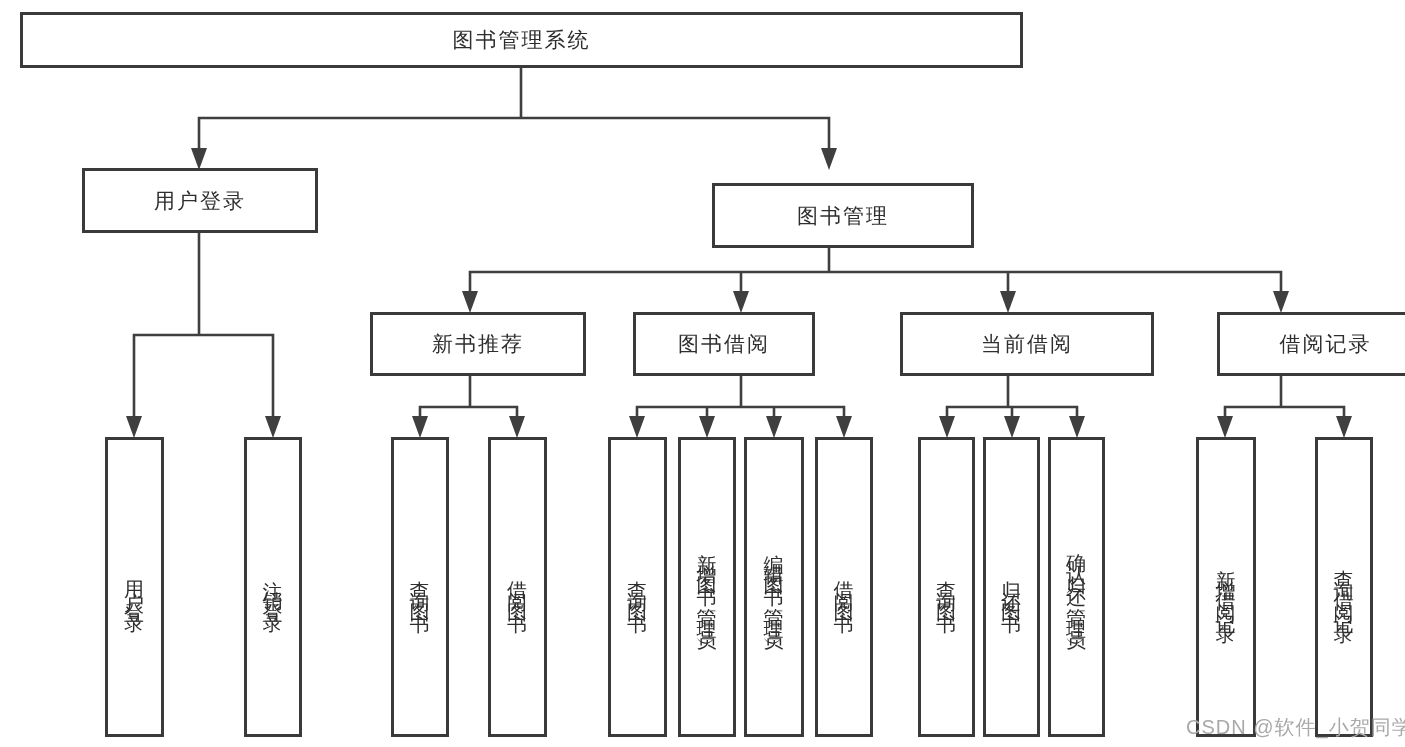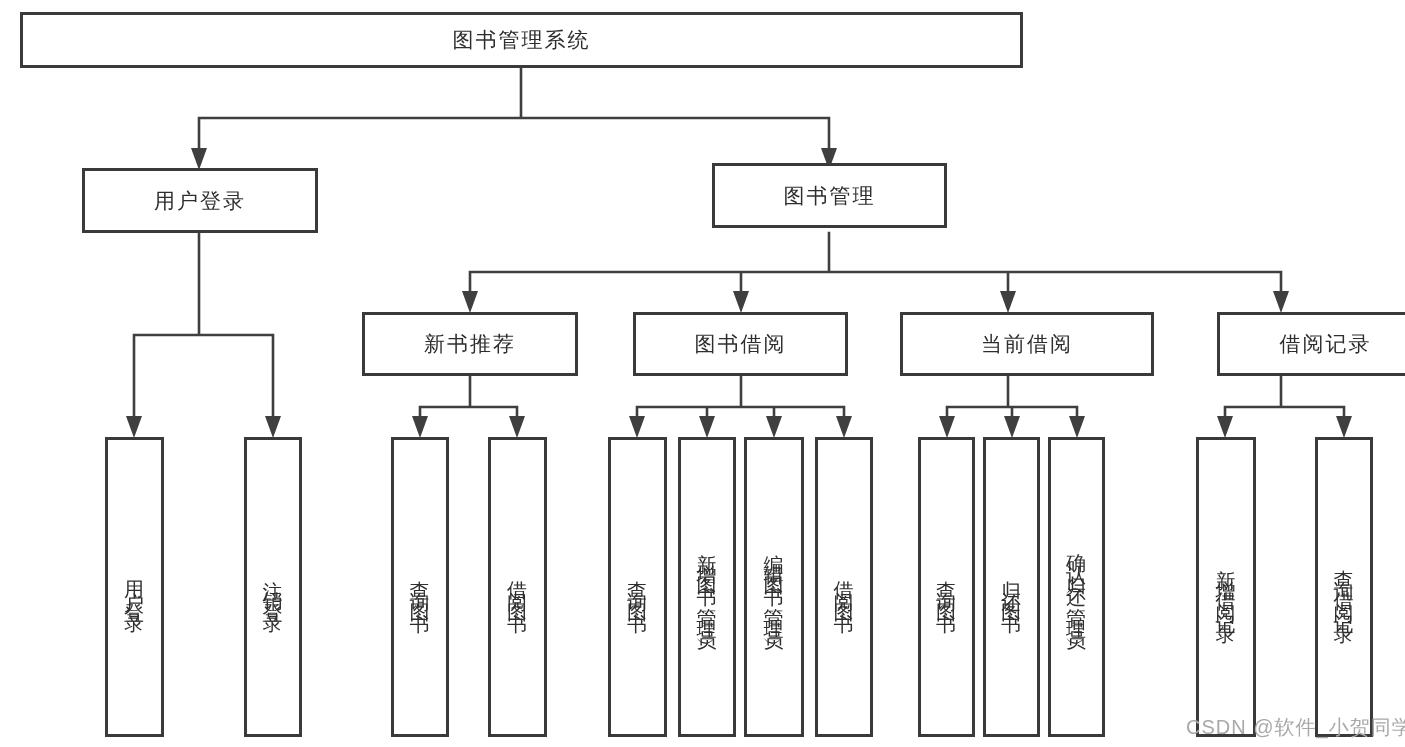--- a/index.html
+++ b/index.html
@@ -89,24 +89,24 @@
     <polygon points="939,416 955,416 947,438"></polygon>
     <polygon points="1004,416 1020,416 1012,438"></polygon>
     <polygon points="1069,416 1085,416 1077,438"></polygon>
     <polygon points="1217,416 1233,416 1225,438"></polygon>
     <polygon points="1336,416 1352,416 1344,438"></polygon>
   </svg>
 
   <div class="node" style="left:20px;top:12px;width:1003px;height:56px;">图书管理系统</div>
 
   <div class="node" style="left:82px;top:168px;width:236px;height:65px;">用户登录</div>
-  <div class="node" style="left:712px;top:163px;width:235px;height:65px;">图书管理</div>
+  <div class="node" style="left:712px;top:183px;width:262px;height:65px;">图书管理</div>
 
-  <div class="node" style="left:362px;top:312px;width:216px;height:64px;">新书推荐</div>
-  <div class="node" style="left:633px;top:312px;width:215px;height:64px;">图书借阅</div>
+  <div class="node" style="left:370px;top:312px;width:216px;height:64px;">新书推荐</div>
+  <div class="node" style="left:633px;top:312px;width:182px;height:64px;">图书借阅</div>
   <div class="node" style="left:900px;top:312px;width:254px;height:64px;">当前借阅</div>
   <div class="node" style="left:1173px;top:312px;width:217px;height:64px;margin-left:44px;">借阅记录</div>
 
   <div class="leaf" style="left:105px;width:59px;">
     <span>用户登录</span>
   </div>
   <div class="leaf" style="left:244px;width:58px;">
     <span>注销登录</span>
   </div>
 

